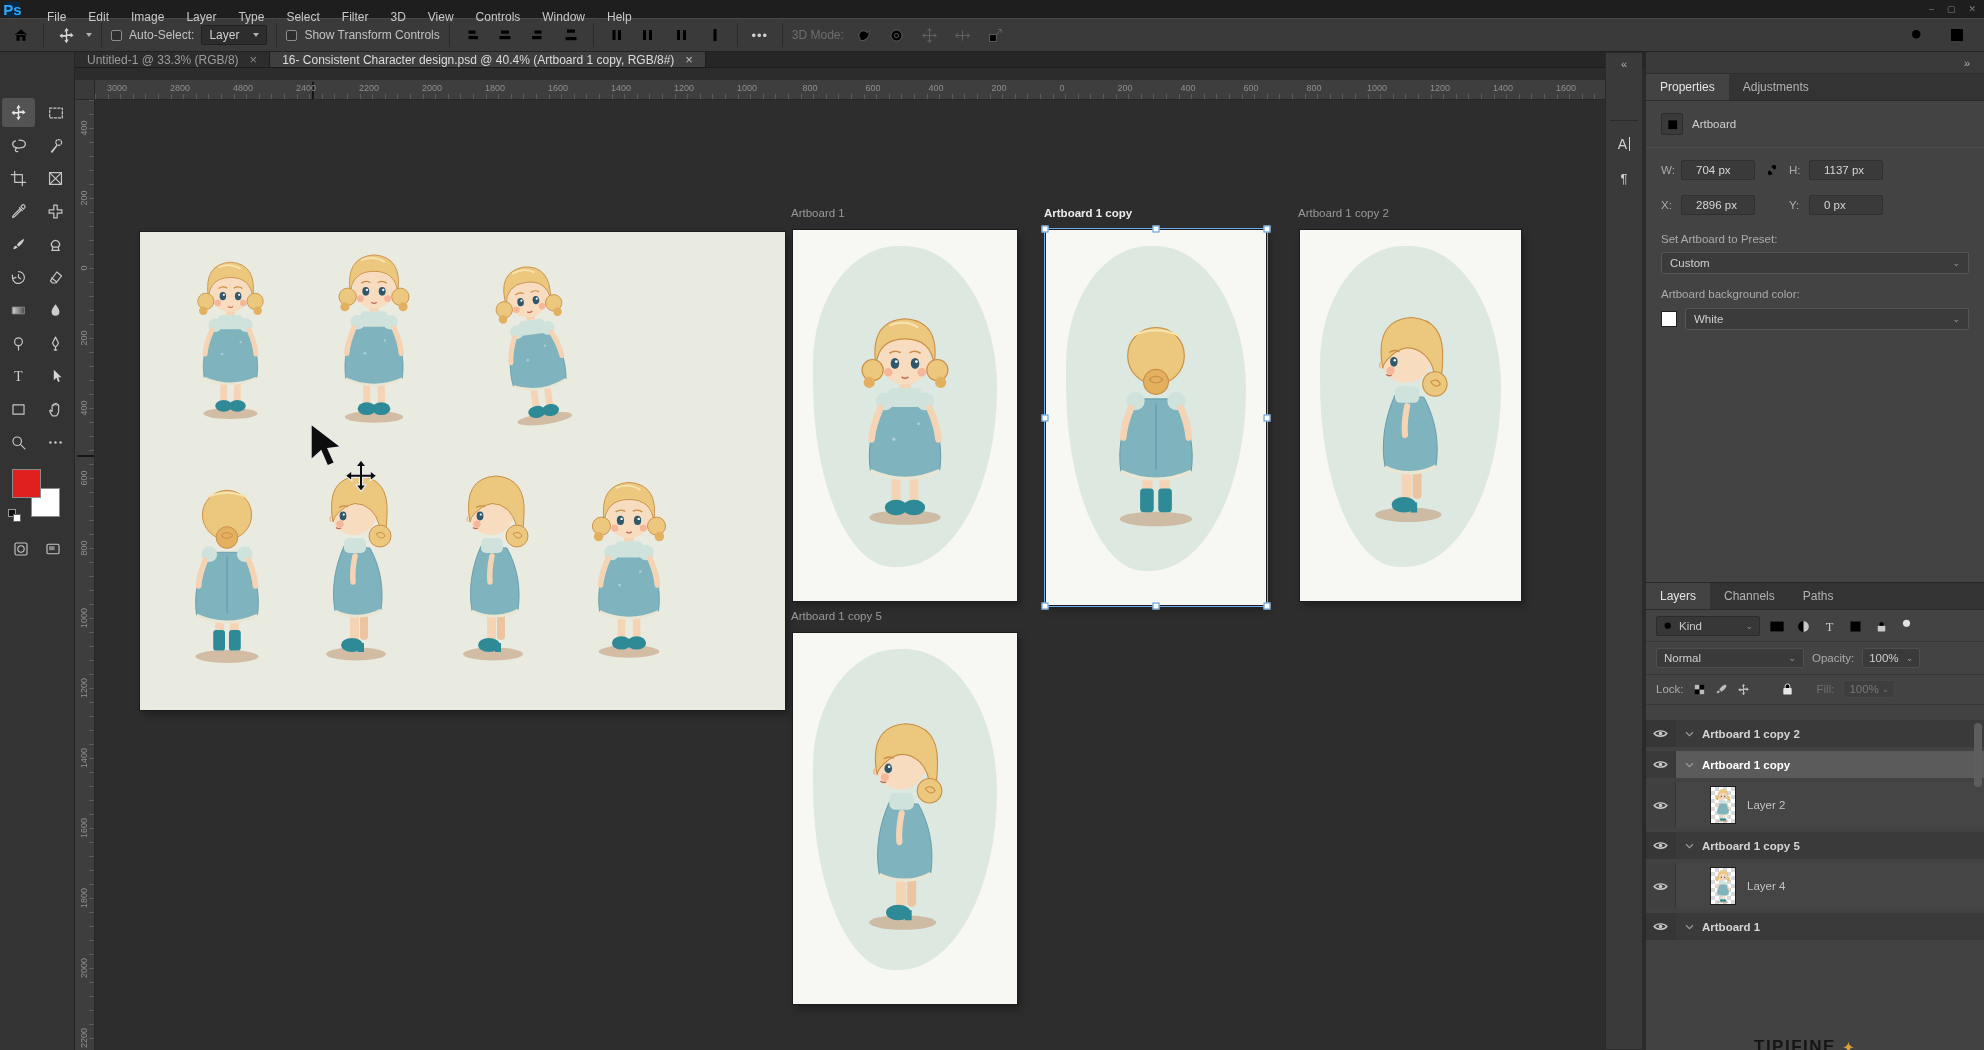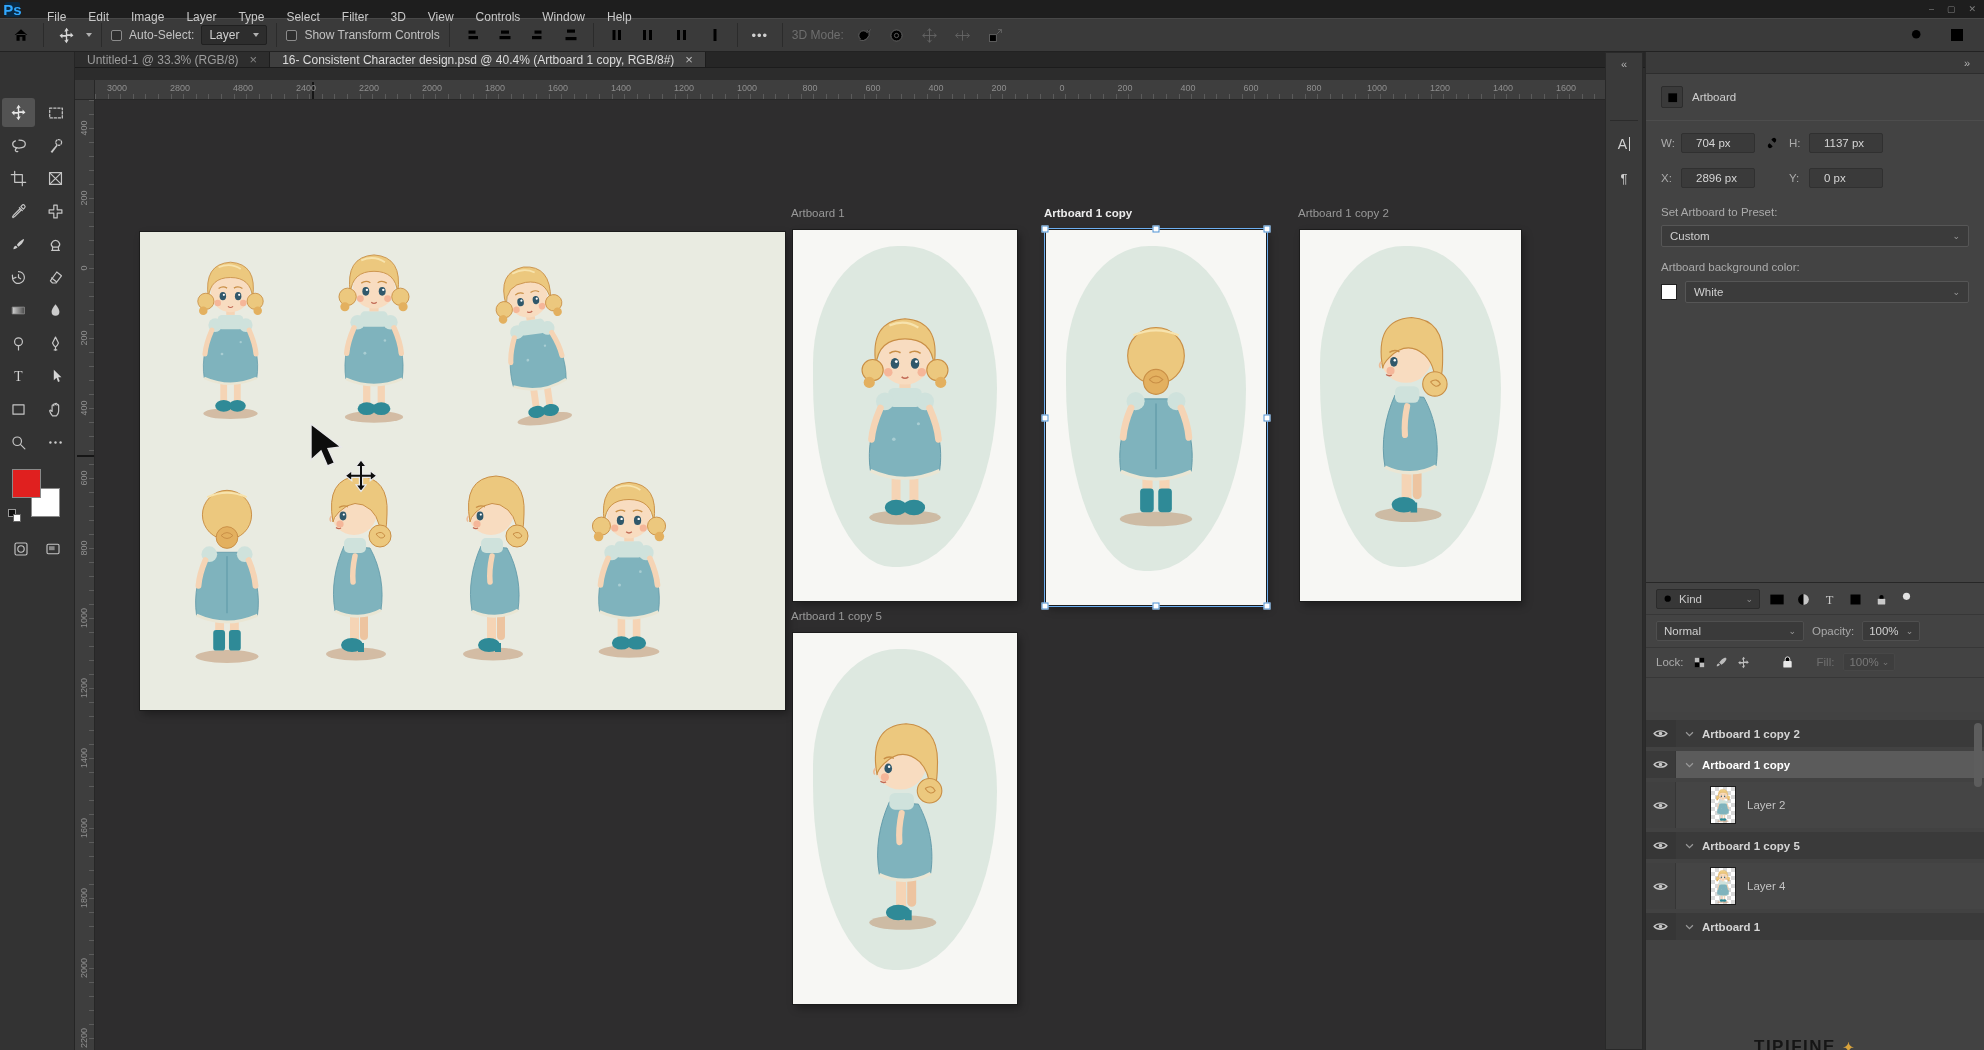--- a/index.html
+++ b/index.html
@@ -698,20 +698,29 @@
         <span>¶</span>
       </div>
   </div>
 
   <div class="dock">
     <div class="dock-top">
         <span>»</span>
       </div>
 
     <div>
+      <div class="panel-tabs">
+        <span class="panel-tab active">Properties</span>
+        <span class="panel-tab">Adjustments</span>
+        <span class="panel-menu">
+            <svg class="icon" width="14" height="12" viewBox="0 0 14 12">
+              <path d="M1 2.5h12M1 6h12M1 9.5h12"></path>
+            </svg>
+          </span>
+      </div>
       <div class="props-body">
         <div class="prow">
           <span class="obj-icon">
             <svg class="icon" width="15" height="15" viewBox="0 0 18 18">
                 <rect x="4" y="4" width="10.5" height="10.5"></rect>
                 <path d="M4 8l4-4"></path>
               </svg>
           </span>
           <span style="color:#cfcfcf">Artboard</span>
         </div>
@@ -742,20 +751,30 @@
           <span class="bgc-swatch"></span>
           <div class="pselect" style="flex:1">
             <span>White</span>
             <span class="sel-caret">⌄</span>
           </div>
         </div>
       </div>
     </div>
 
     <div class="layers-panel">
+      <div class="panel-tabs">
+        <span class="panel-tab active">Layers</span>
+        <span class="panel-tab">Channels</span>
+        <span class="panel-tab">Paths</span>
+        <span class="panel-menu">
+            <svg class="icon" width="14" height="12" viewBox="0 0 14 12">
+              <path d="M1 2.5h12M1 6h12M1 9.5h12"></path>
+            </svg>
+          </span>
+      </div>
       <div class="lp-filter">
         <span class="kind-select">
           <svg class="icon" width="11" height="11" viewBox="0 0 14 14">
               <circle cx="6" cy="6" r="4"></circle>
               <path d="M9 9l3.5 3.5"></path>
             </svg>
           <span>Kind</span>
           <span class="sel-caret">⌄</span>
         </span>
         <span class="filter-icons">

